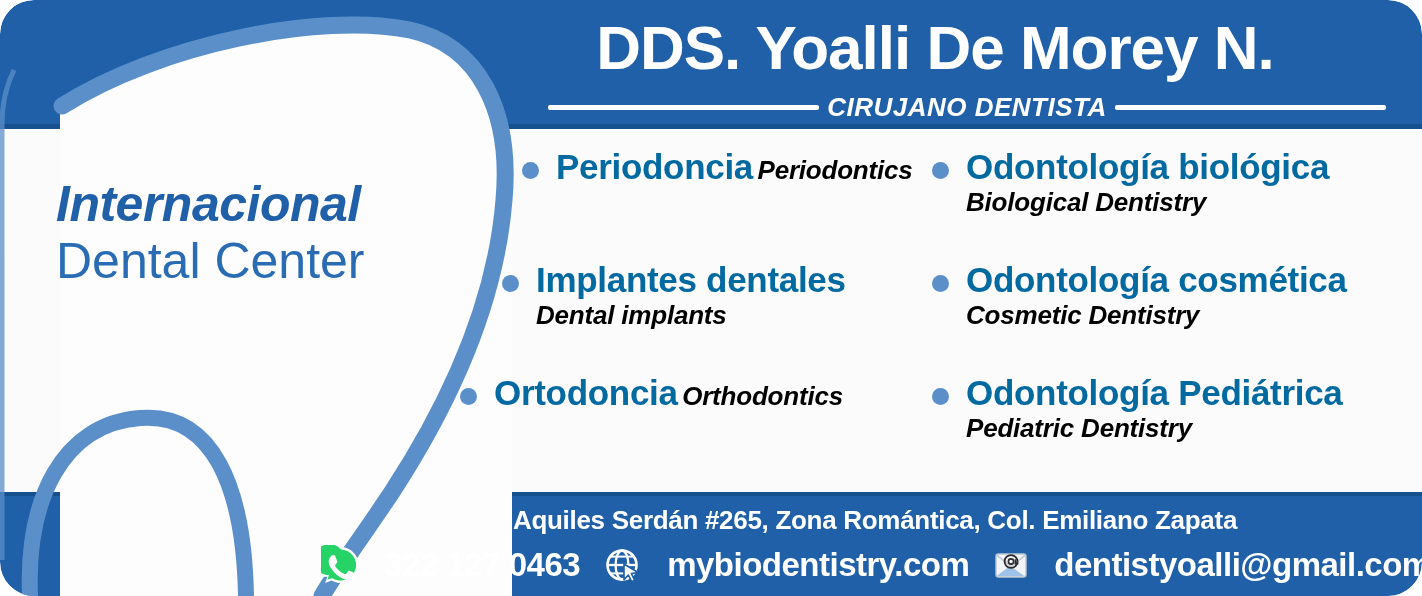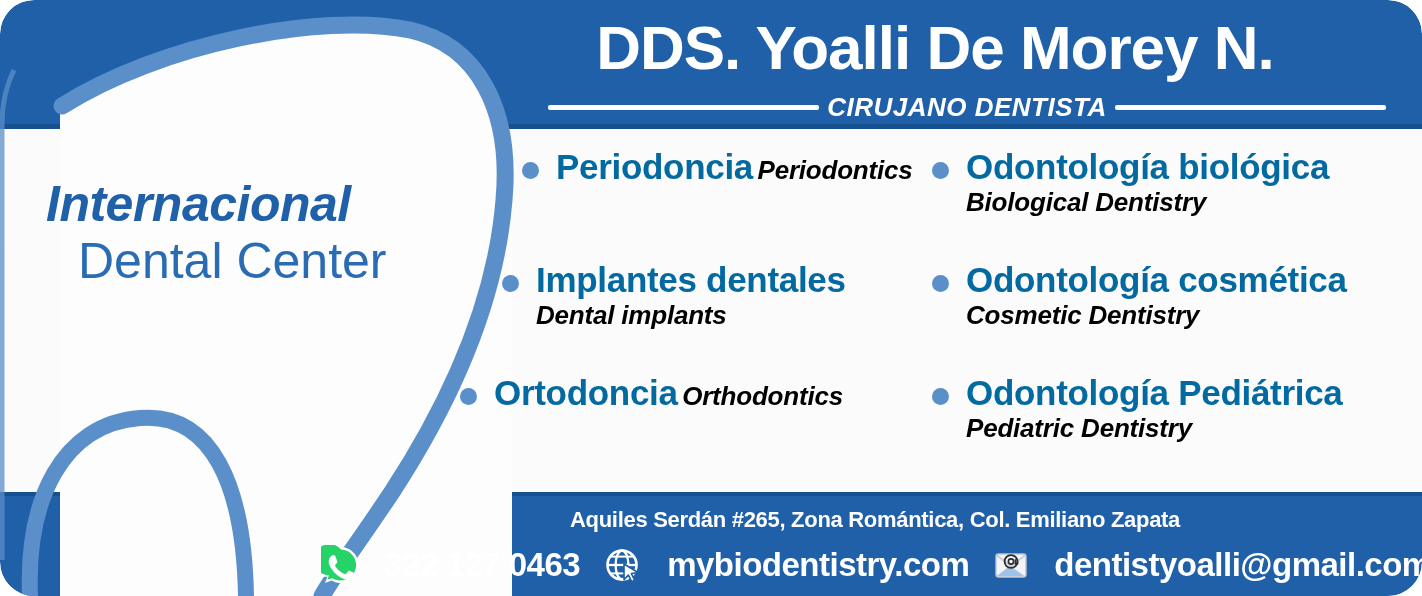--- a/index.html
+++ b/index.html
@@ -40,31 +40,31 @@
   }
 
   
   #tooth-art{
     position:absolute;left:0;top:0;width:560px;height:596px;z-index:3;
     pointer-events:none;
   }
 
   
   #logo-block{
-    position:absolute;left:46px;top:178px;width:400px;z-index:6;
+    position:absolute;left:56px;top:178px;width:400px;z-index:6;
   }
   #logo-line1{
     font-size:50px;font-weight:bold;font-style:italic;
     color:#1f60a8;letter-spacing:-0.5px;line-height:1.04;
     white-space:nowrap;
   }
   #logo-line2{
     font-size:50px;font-weight:normal;
     color:#2a6cb4;letter-spacing:0px;line-height:1.1;
-    white-space:nowrap;margin-top:4px;margin-left:32px;
+    white-space:nowrap;margin-top:4px;
   }
 
   
   #doctor-name{
     position:absolute;left:516px;top:12px;width:838px;height:72px;
     z-index:6;color:#ffffff;
     font-size:62px;font-weight:bold;line-height:72px;
     letter-spacing:-1px;text-align:center;white-space:nowrap;
   }
   #specialty-row{
@@ -101,21 +101,21 @@
   
   #col-left .svc-item:nth-child(1){margin-left:62px;}
   #col-left .svc-item:nth-child(2){margin-left:42px;}
   #col-left .svc-item:nth-child(3){margin-left:0px;}
   #col-right .svc-item{margin-left:0px;}
 
   
   #address-line{
     position:absolute;left:360px;top:500px;width:1030px;height:40px;
     z-index:6;color:#ffffff;text-align:center;
-    font-size:22px;font-weight:bold;line-height:40px;
+    font-size:26px;font-weight:bold;line-height:40px;
     letter-spacing:-0.3px;white-space:nowrap;
   }
   #contact-row{
     position:absolute;left:352px;top:540px;width:1048px;height:50px;
     z-index:6;display:flex;align-items:center;justify-content:center;gap:22px;
   }
   .contact-item{display:flex;align-items:center;gap:23px;}
   .contact-text{
     color:#ffffff;font-size:33px;font-weight:bold;
     line-height:40px;letter-spacing:-0.5px;white-space:nowrap;

